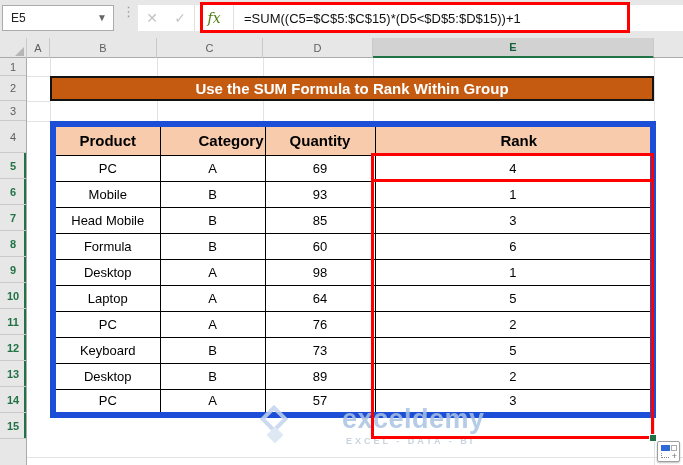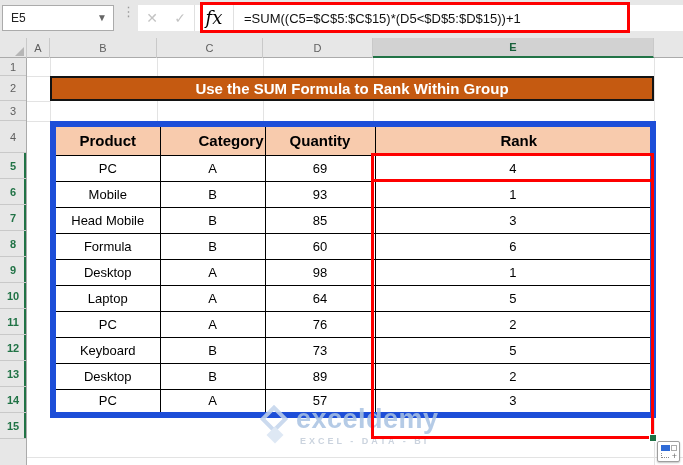--- a/index.html
+++ b/index.html
@@ -11,21 +11,21 @@
   .topbar { position:absolute; left:0; top:0; width:683px; height:38px; background:#E7E7E7; }
   .namebox { position:absolute; left:2px; top:5px; width:112px; height:26px; background:#fff;
              border:1px solid #ABABAB; display:flex; align-items:center; font-size:12px; color:#222;
              padding-left:8px; }
   .namebox .dd { position:absolute; right:6px; top:6px; font-size:10px; color:#666; }
   .sep-dots { position:absolute; left:122px; top:8px; color:#9a9a9a; font-size:13px; letter-spacing:0;
               line-height:7px; width:6px; }
   .fstrip { position:absolute; left:138px; top:5px; width:545px; height:26px; background:#fff;
             display:flex; align-items:center; }
   .ficon { width:28px; text-align:center; font-size:14px; color:#C3C3C3; }
-  .fx { font-family:"DejaVu Serif", serif; font-style:italic; font-size:18px; color:#000000;
+  .fx { font-family:"DejaVu Serif", serif; font-style:italic; font-size:14px; color:#4d7c0f;
         width:40px; text-align:center; border-left:1px solid #E0E0E0; border-right:1px solid #E0E0E0;
         height:26px; line-height:26px; }
   .ftext { font-size:13px; color:#101010; padding-left:10px; white-space:nowrap; }
   .fbar-redbox { position:absolute; left:200px; top:2px; width:430px; height:31px;
                  border:3px solid #FE0000; pointer-events:none; z-index:5; }
 
   
   .colhdrs { position:absolute; left:0; top:38px; width:683px; height:20px; display:flex;
              background:#E7E7E7; border-bottom:1px solid #ABABAB; }
   .ch { height:20px; border-right:1px solid #C9C9C9; font-size:11px; color:#5E5E5E;
@@ -68,21 +68,21 @@
   
   .range-redbox { position:absolute; left:371px; top:95px; width:283px; height:286px;
                   border:3px solid #FE0000; pointer-events:none; z-index:6; }
   .cell-redbox  { position:absolute; left:371px; top:95px; width:283px; height:29px;
                   border:3px solid #FE0000; pointer-events:none; z-index:6; }
   .fill-handle { position:absolute; left:649px; top:376px; width:8px; height:8px;
                  background:#1E7145; border:1px solid #fff; z-index:7; }
 
   
   .wm { position:absolute; left:258px; top:347px; display:flex; align-items:flex-start;
-        opacity:0.85; z-index:4; pointer-events:none; }
+        opacity:0.85; z-index:4; pointer-events:none;gap:46px; }
   .wm-logo { position:relative; width:34px; height:46px; margin-right:4px; }
   .wm-d1 { position:absolute; left:6px; top:4px; width:20px; height:20px; transform:rotate(45deg);
            border:4px solid #C3D4EC; }
   .wm-d2 { position:absolute; left:11px; top:24px; width:12px; height:12px; transform:rotate(45deg);
            background:#D9E4F3; }
   .wm-text { display:flex; flex-direction:column; }
   .wm-brand { font-size:27px; font-weight:bold; color:#A9C2E2; line-height:28px; letter-spacing:0.5px; }
   .wm-tag { font-size:9px; color:#C2CCD9; letter-spacing:3px; margin-top:3px; margin-left:4px; font-weight:bold; }
 
   

